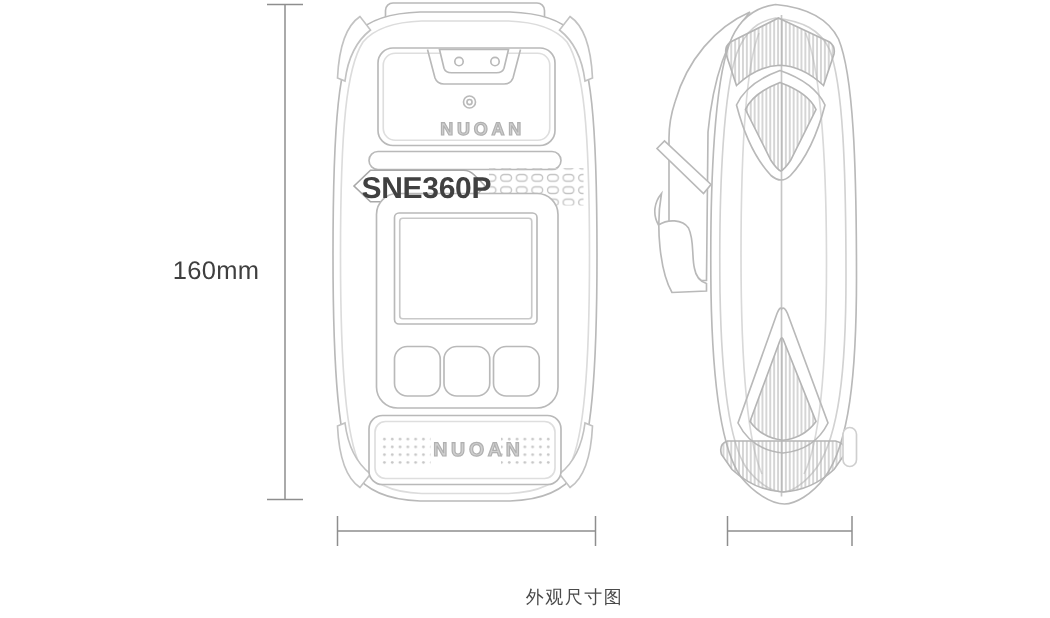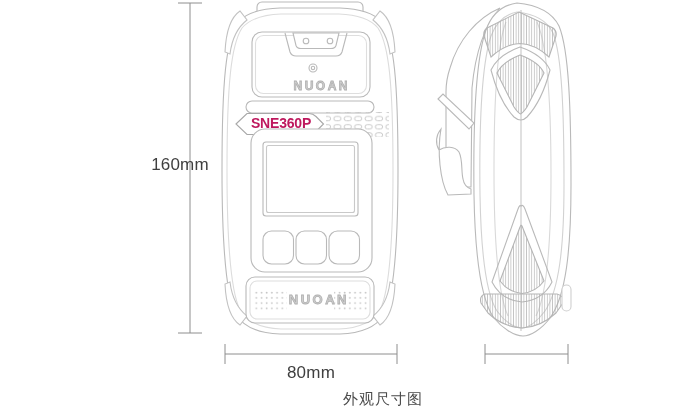--- a/index.html
+++ b/index.html
@@ -14,30 +14,30 @@
   svg.art{position:absolute;left:0;top:0;}
   .lbl{
     position:absolute;
     color:#3f3f3f;
     font-size:17px;
     font-weight:400;
     text-align:center;
     white-space:nowrap;
     letter-spacing:0.2px;
   }
-  .lbl-height{left:110px;top:155px;width:68px;margin-left:36px;}
+  .lbl-height{left:110px;top:171px;width:68px;}
   .lbl-width{left:271px;top:363px;width:80px;}
   .lbl-depth{left:486px;top:363px;width:82px;}
   .caption{
     position:absolute;left:322px;top:390px;width:122px;
-    text-align:center;font-size:15px;color:#4a4a4a;letter-spacing:1px;
+    text-align:center;font-size:12px;color:#4a4a4a;letter-spacing:1px;
   }
   .model{
     position:absolute;left:241px;top:115px;width:80px;
-    text-align:center;font-size:14px;font-weight:700;color:#be185d;
+    text-align:center;font-size:20px;font-weight:700;color:#404040;
     letter-spacing:-0.2px;
   }
   .brand{
     position:absolute;text-align:right;font-weight:700;
     color:#cfcfcf;-webkit-text-stroke:0.8px #b0b0b0;
     letter-spacing:2.5px;text-transform:uppercase;
   }
   .brand-top{left:276px;top:79px;width:74px;font-size:12px;}
   .brand-bottom{left:273px;top:292px;width:76px;font-size:13px;}
 </style>
@@ -190,18 +190,17 @@
       </g>
       <g>
         <path d="M485,354 H568"></path>
         <path d="M485,344 V364"></path>
         <path d="M568,344 V364"></path>
       </g>
     </g>
   </svg>
 
   <div class="lbl lbl-height">160mm</div>
-  <div class="lbl lbl-width">80mm</div>
   <div class="caption">外观尺寸图</div>
   <div class="model">SNE360P</div>
   <div class="brand brand-top">NUOAN</div>
   <div class="brand brand-bottom">NUOAN</div>
 </div>
 
 </body></html>

